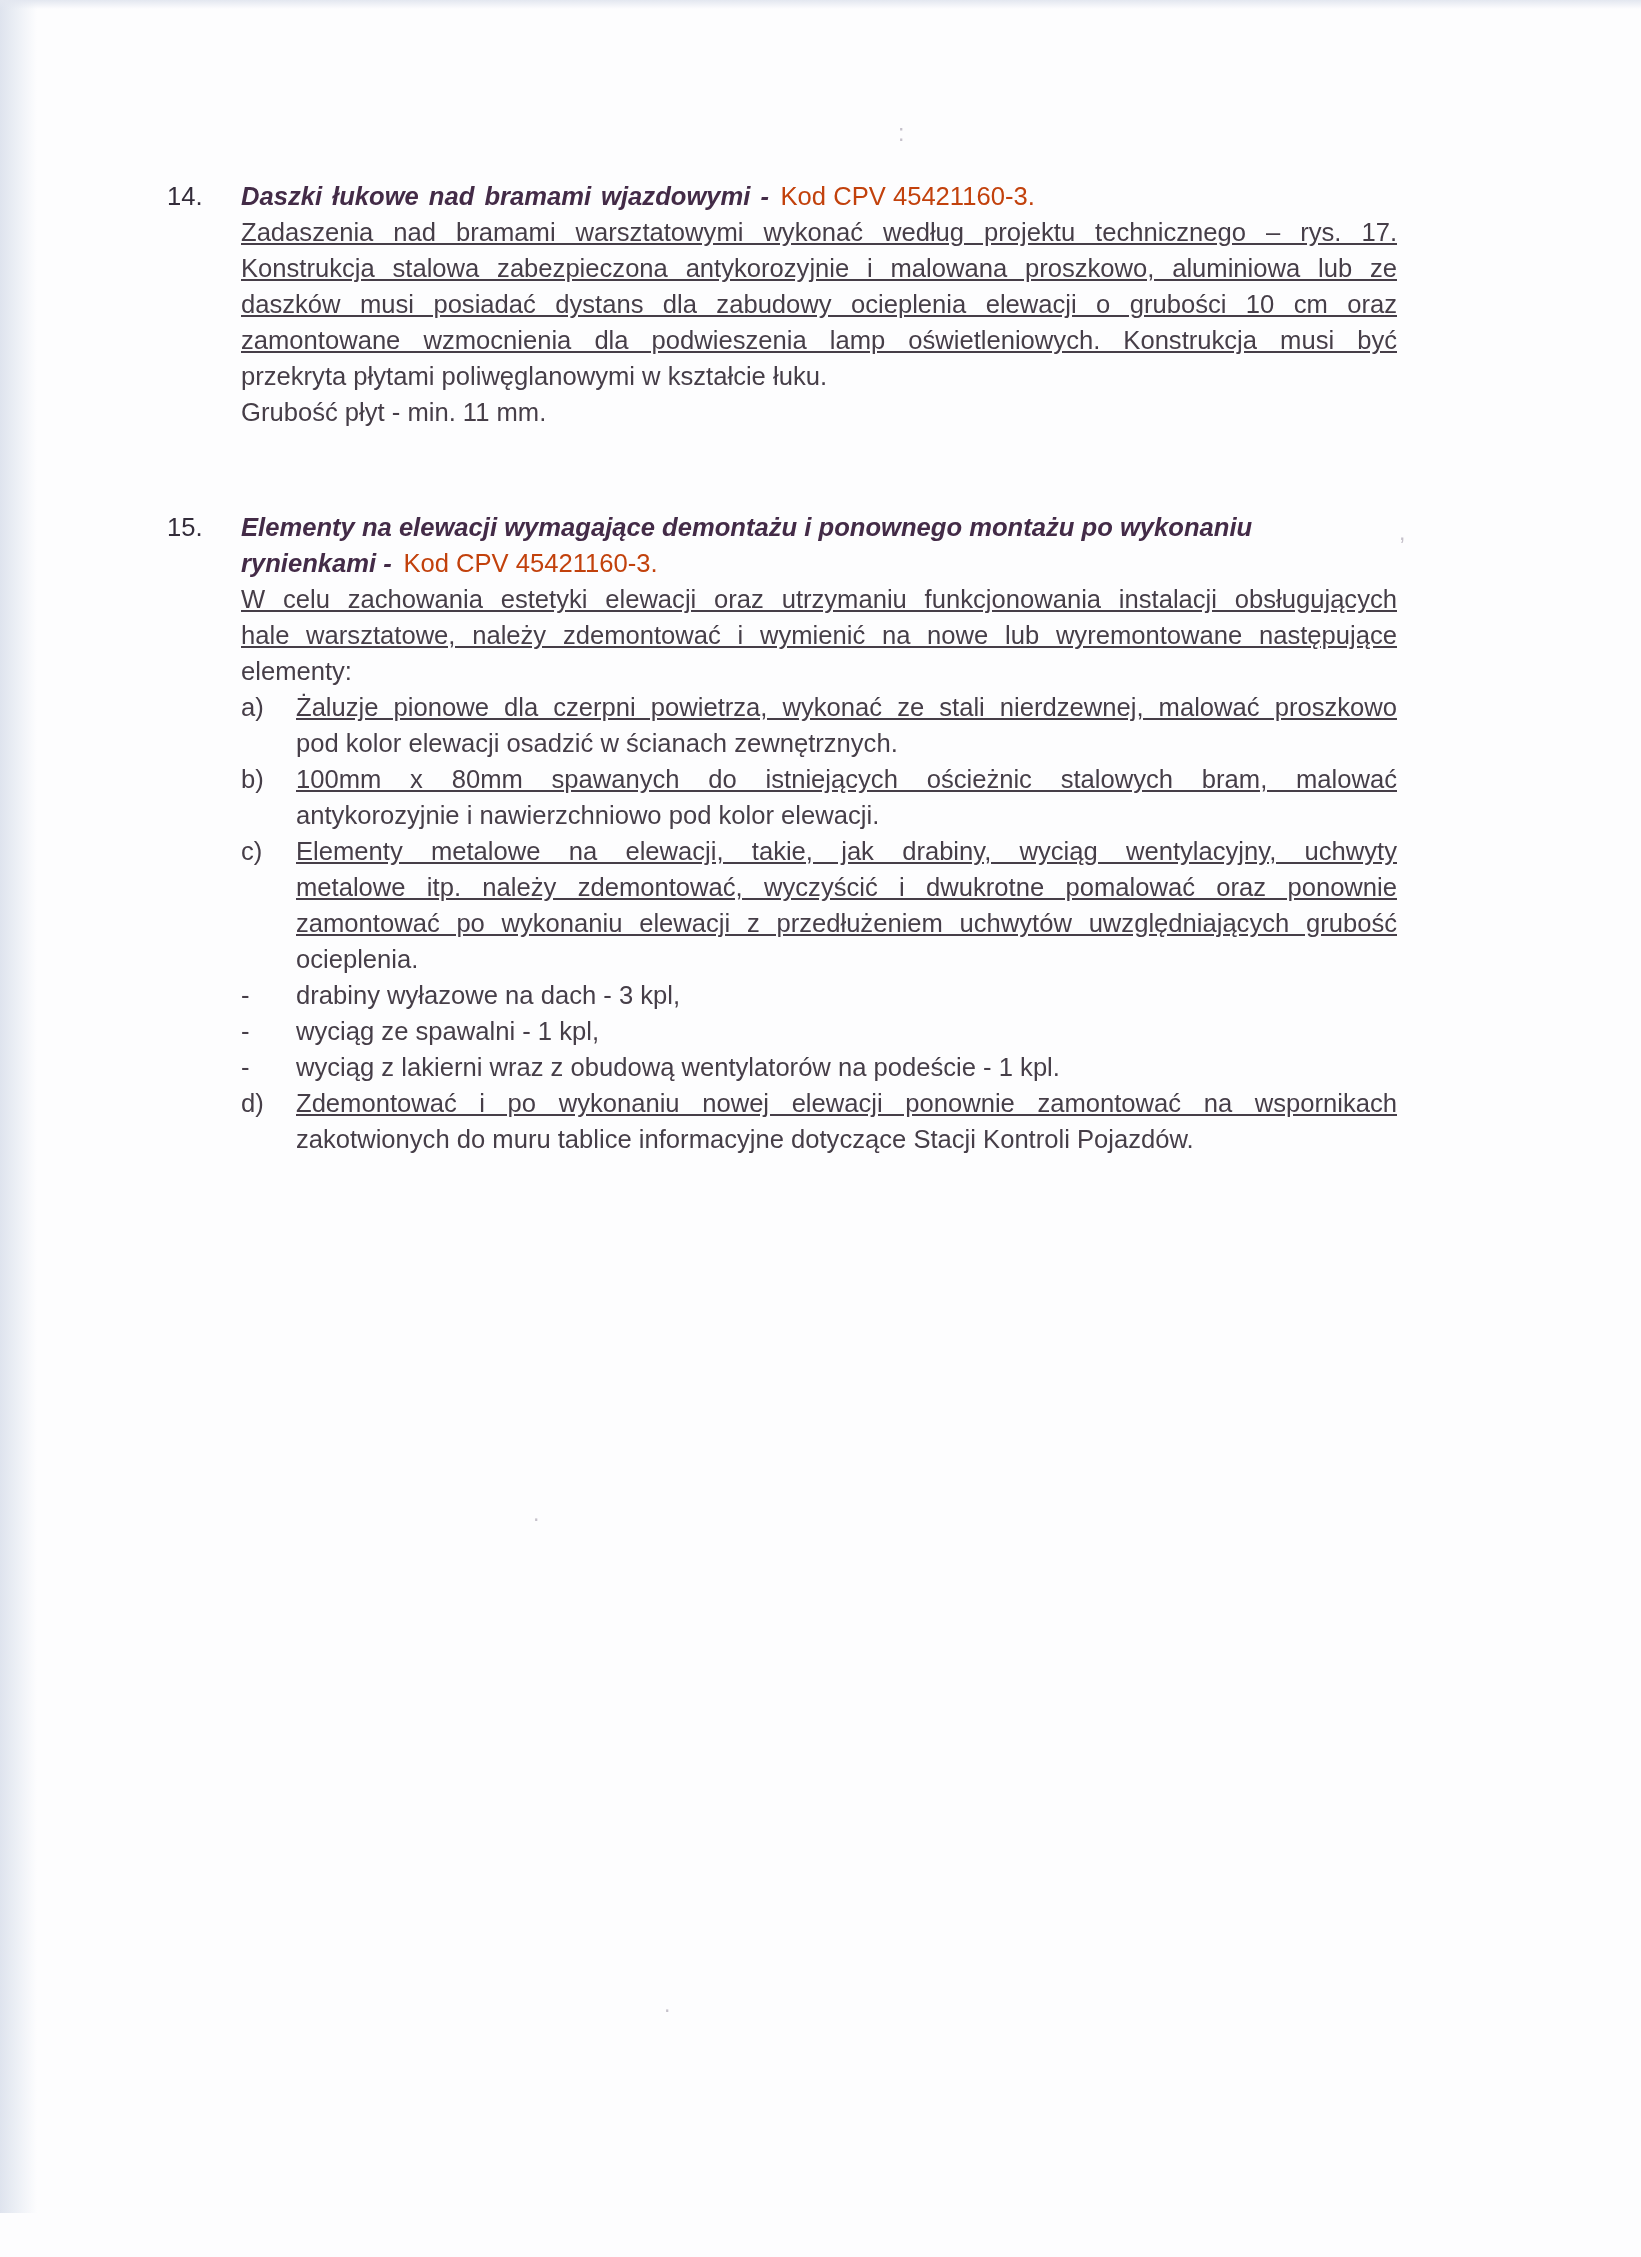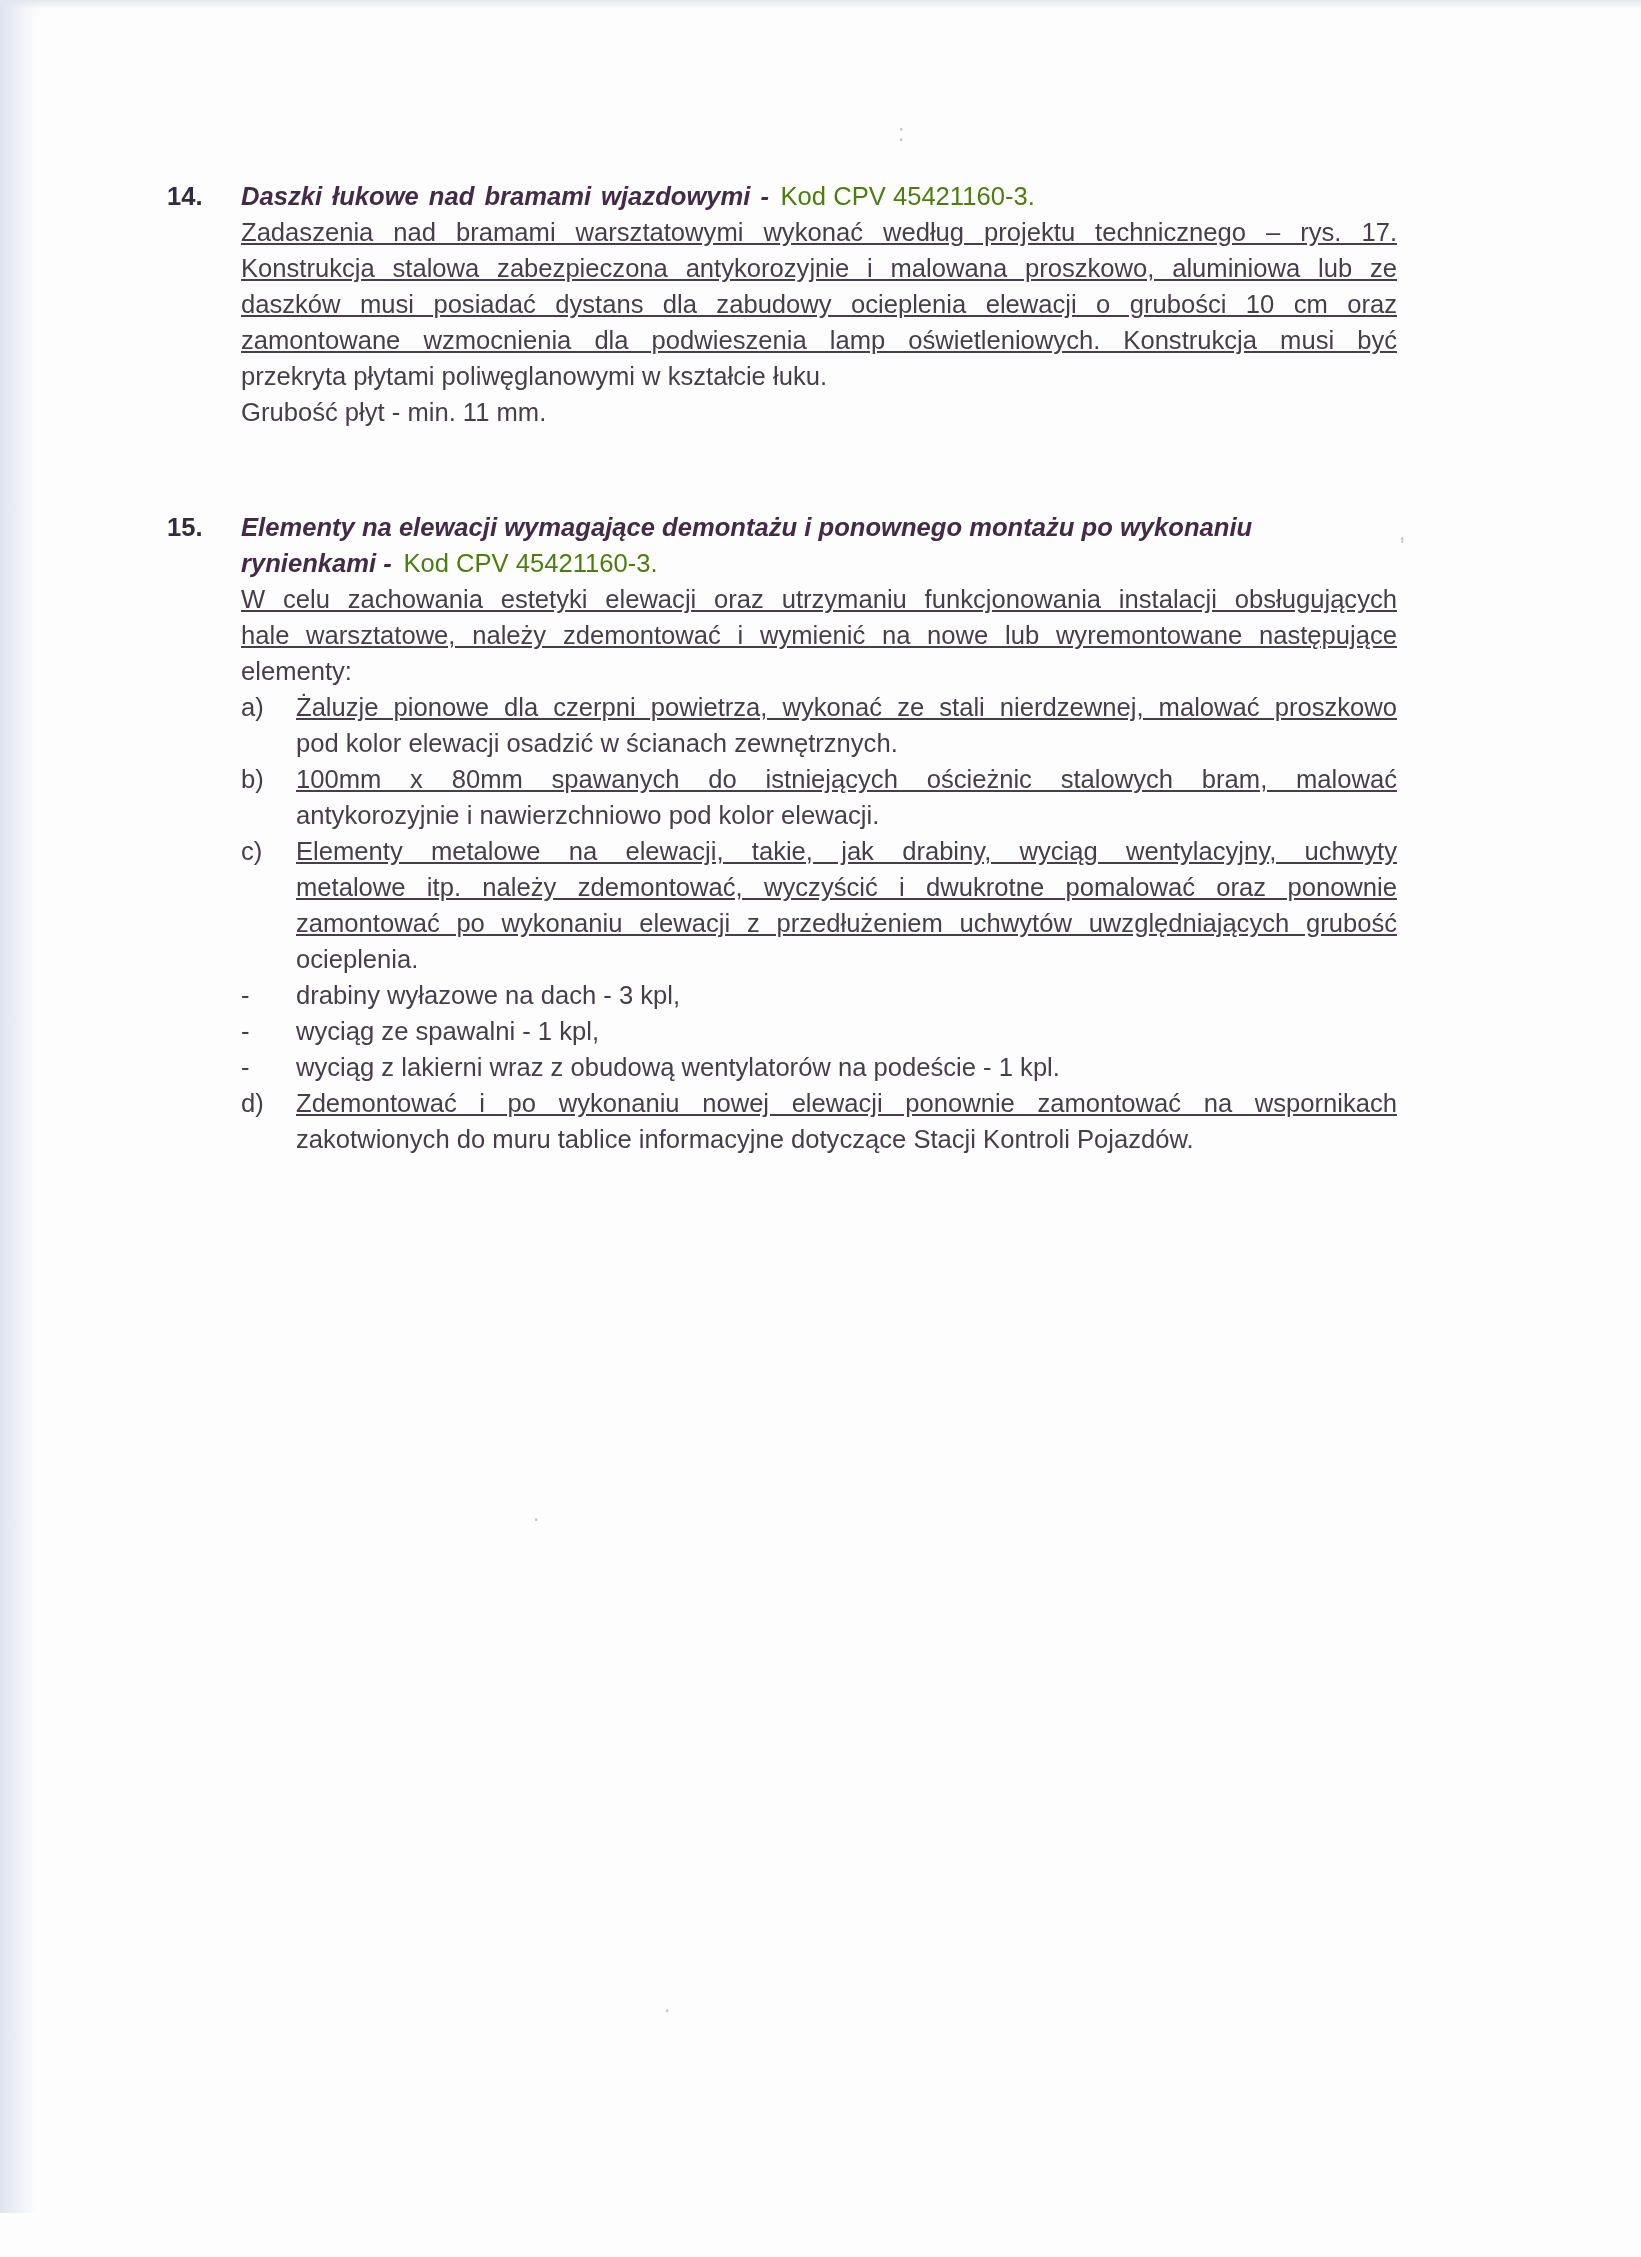--- a/index.html
+++ b/index.html
@@ -20,32 +20,32 @@
   }
   .edge-top{
     position:absolute;left:0;top:0;width:100%;height:8.7px;
     background:linear-gradient(to bottom,#e3e7f0 0%,rgba(255,255,255,0) 100%);
   }
   .content{
     position:absolute;left:167px;top:178px;width:1230px;
   }
   .sect{display:grid;grid-template-columns:74px 1fr;}
   .sect-15{margin-top:79px;}
-  .num{font-weight:bold;color:#332c3a;}
+  .num{font-weight:normal;color:#332c3a;}
   .line{height:36px;white-space:nowrap;}
   .line.j{
     white-space:normal;
     text-align:justify;
     text-align-last:justify;
     overflow:hidden;
     text-decoration:underline;
   }
   b,.bold{font-weight:bold;color:#432b47;font-style:italic;}
   .t14{word-spacing:2.9px;}
-  .code{margin-left:11.6px;font-weight:normal;color:#4d7c0f;}
+  .code{margin-left:11.6px;font-weight:normal;color:#c2410c;}
   .list-item{display:grid;grid-template-columns:55px 1fr;}
   .marker{color:#463e48;}
   .speck{
     position:absolute;color:#a9a2b0;font-size:23px;line-height:23px;opacity:.65;
   }
   .sp1{left:898px;top:122px;}
   .sp2{left:1399px;top:521px;}
   .sp3{left:533px;top:1502px;}
   .sp4{left:664px;top:1993px;}
 </style>

